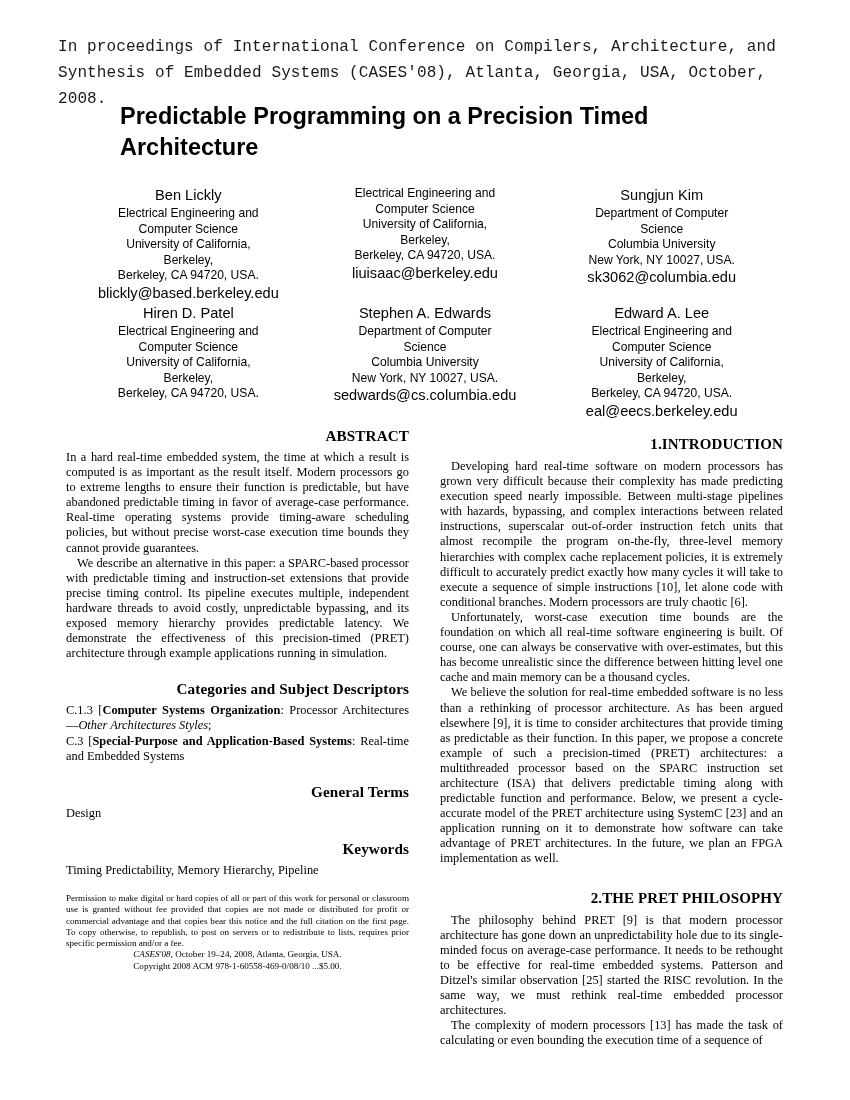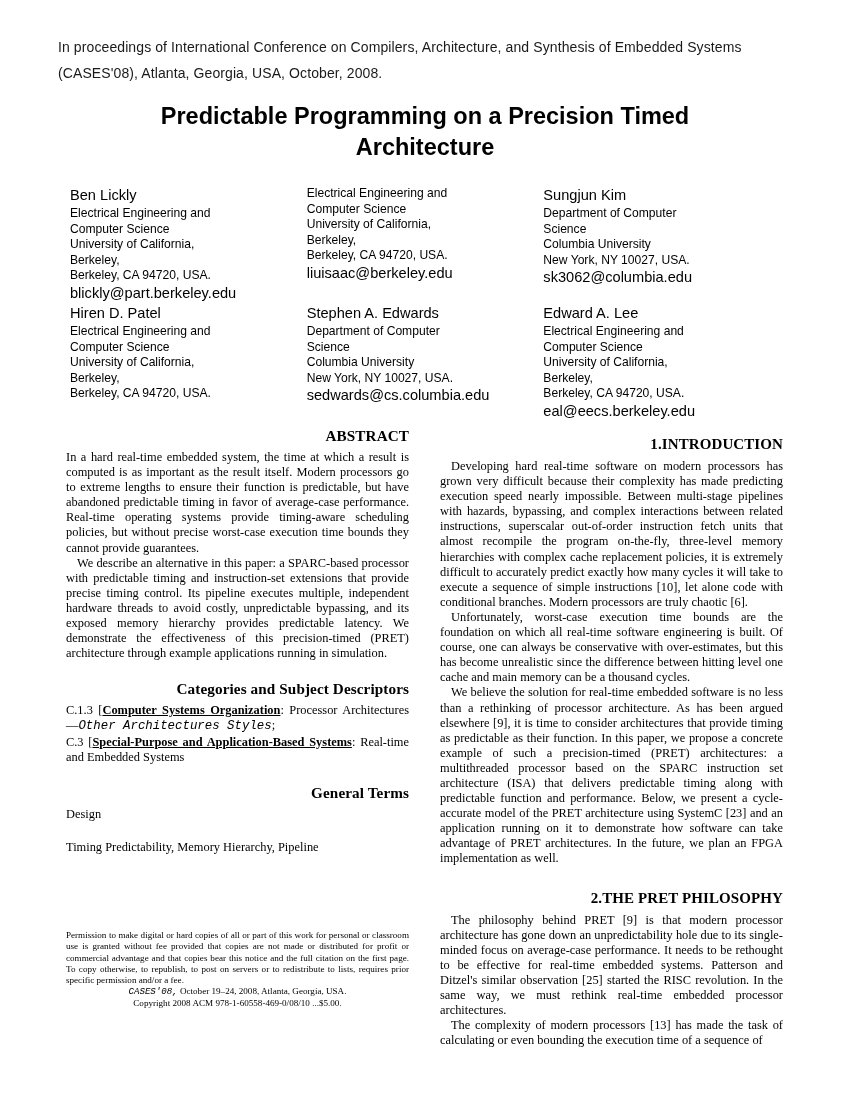--- a/index.html
+++ b/index.html
@@ -15,35 +15,35 @@
     overflow: hidden;
     color: #000000;
   }
 
   
   .proc-header {
     position: absolute;
     left: 58px;
     top: 34px;
     width: 738px;
-    font-family: Liberation Sans, sans-serif;
-    font-size: 14px;
+    font-family: Liberation Mono, monospace;
+    font-size: 16px;
     line-height: 26px;
     color: #1a1a1a;
     letter-spacing: 0.1px;
     white-space: pre-wrap;
   }
 
   
   .title {
     position: absolute;
     left: 120px;
     top: 101px;
     width: 610px;
-    text-align: center;
+    text-align: left;
     font-family: "Liberation Sans", "DejaVu Sans", sans-serif;
     font-weight: bold;
     font-size: 23.5px;
     line-height: 31px;
     color: #000;
   }
 
   
   .authors {
     position: absolute;
@@ -51,20 +51,21 @@
     top: 186px;
     width: 710px;
   }
   .author-row {
     display: flex;
     width: 100%;
   }
   .author-row.second { margin-top: 1px; }
   .author {
     flex: 1 1 33.33%;
+    text-align: center;
     font-family: "Liberation Sans", "DejaVu Sans", sans-serif;
     font-size: 12.1px;
     line-height: 15.6px;
     color: #000;
   }
   .author .a-name {
     font-size: 14.6px;
     line-height: 19px;
     padding-bottom: 1px;
   }
@@ -106,41 +107,41 @@
     width: 26px;
   }
 
   p.body {
     margin: 0;
     text-indent: 0;
   }
   p.body.indent { text-indent: 11px; }
   p.body + p.body { margin-top: 0; }
 
-  .b { font-weight: bold; text-decoration: underline; }
-  .i { font-style: italic; font-family: Liberation Mono, monospace; }
+  .b { font-weight: bold; }
+  .i { font-style: italic; }
 
   .cat-block { margin: 0; }
   .gap-md { height: 18px; }
   .gap-lg { height: 22px; }
 
   
   .copyright {
     position: absolute;
     left: 66px;
     top: 893px;
     width: 343px;
     font-family: "Liberation Serif", "DejaVu Serif", serif;
     font-size: 9.1px;
     line-height: 11.3px;
     text-align: justify;
     color: #000;
   }
   .copyright p { margin: 0; }
-  .copyright .noindent { text-align: justify; margin-top: 37px; }
+  .copyright .noindent { text-align: justify; }
   .copyright .flat { text-align: center; }
 </style>
 </head>
 <body>
 
 <div class="page">
 
   <div class="proc-header">In proceedings of International Conference on Compilers, Architecture, and Synthesis of Embedded Systems (CASES'08), Atlanta, Georgia, USA, October, 2008.</div>
 
   <div class="title">Predictable Programming on a Precision Timed Architecture</div>
@@ -148,21 +149,21 @@
   <div class="authors">
     <div class="author-row">
 
       <div class="author">
         <div class="a-name">Ben Lickly</div>
         <div class="a-line">Electrical Engineering and</div>
         <div class="a-line">Computer Science</div>
         <div class="a-line">University of California,</div>
         <div class="a-line">Berkeley,</div>
         <div class="a-line">Berkeley, CA 94720, USA.</div>
-        <div class="a-email">blickly@part.berkeley.edu</div>
+        <div class="a-email">blickly@based.berkeley.edu</div>
       </div>
 
       <div class="author">
         <div class="a-line">Electrical Engineering and</div>
         <div class="a-line">Computer Science</div>
         <div class="a-line">University of California,</div>
         <div class="a-line">Berkeley,</div>
         <div class="a-line">Berkeley, CA 94720, USA.</div>
         <div class="a-email">liuisaac@berkeley.edu</div>
       </div>
@@ -223,20 +224,21 @@
     <p class="body cat-block"><span>C.1.3</span> [<span class="b">Computer Systems Organization</span><span>: Processor Architectures—</span><span class="i">Other Architectures Styles</span><span>;</span></p>
     <p class="body cat-block"><span>C.3</span> [<span class="b">Special-Purpose and Application-Based Systems</span><span>: Real-time and Embedded Systems</span></p>
 
     <div class="gap-md"></div>
 
     <h2 class="sec">General Terms</h2>
     <p class="body">Design</p>
 
     <div class="gap-md"></div>
 
+    <h2 class="sec">Keywords</h2>
     <p class="body">Timing Predictability, Memory Hierarchy, Pipeline</p>
 
   </div>
 
   <div class="copyright">
     <p class="noindent">Permission to make digital or hard copies of all or part of this work for personal or classroom use is granted without fee provided that copies are not made or distributed for profit or commercial advantage and that copies bear this notice and the full citation on the first page. To copy otherwise, to republish, to post on servers or to redistribute to lists, requires prior specific permission and/or a fee.</p>
     <p class="flat"><span class="i">CASES'08,</span><span> October 19–24, 2008, Atlanta, Georgia, USA.</span></p>
     <p class="flat">Copyright 2008 ACM 978-1-60558-469-0/08/10 ...$5.00.</p>
   </div>
 

